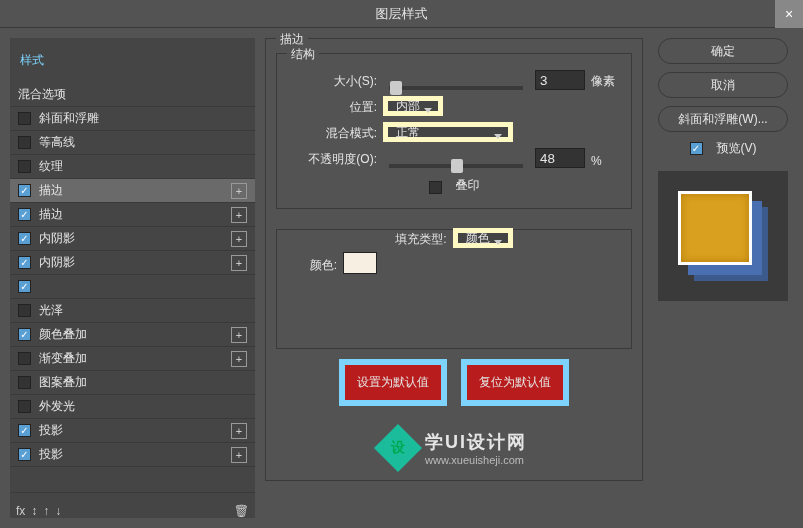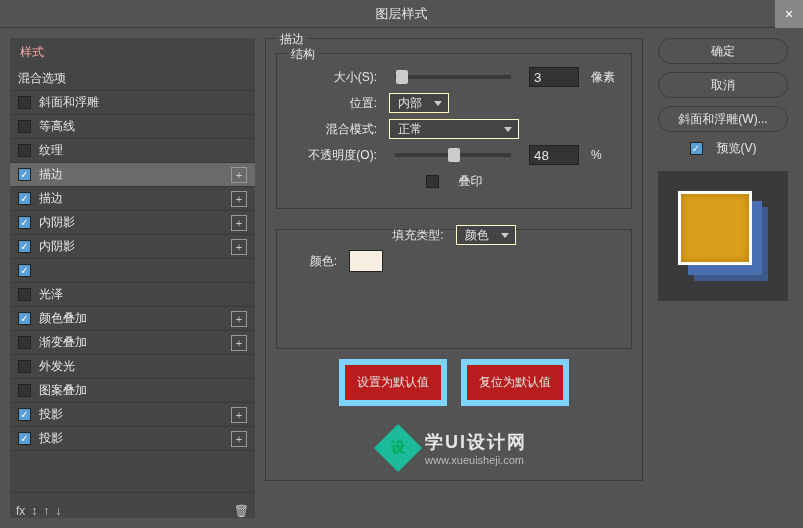--- a/index.html
+++ b/index.html
@@ -3,44 +3,44 @@
 <meta charset="utf-8">
 <style>
 * { box-sizing: border-box; margin: 0; padding: 0; font-family: "Microsoft YaHei", sans-serif; }
 body { background: #535353; width: 803px; height: 528px; overflow: hidden; font-size: 12px; color: #e5e5e5; }
 .dialog { width: 100%; height: 100%; display: flex; flex-direction: column; }
 .titlebar { height: 28px; background: #535353; display: flex; align-items: center; justify-content: center; position: relative; border-bottom: 1px solid #3a3a3a; }
 .titlebar-title { color: #e5e5e5; font-size: 13px; }
 .close-btn { position: absolute; right: 0; top: 0; width: 28px; height: 28px; background: #888; color: #fff; display: flex; align-items: center; justify-content: center; cursor: pointer; font-size: 14px; }
 .body { flex: 1; display: flex; padding: 10px; gap: 10px; }
 .left-panel { width: 245px; display: flex; flex-direction: column; }
-.styles-header { background: #454545; padding: 6px 10px; color: #fca5a5; }
+.styles-header { background: #454545; padding: 14px 10px; color: #7dd3fc; }
 .styles-list { flex: 1; background: #454545; }
 .style-row { height: 24px; display: flex; align-items: center; padding: 0 8px; border-bottom: 1px solid #3a3a3a; position: relative; }
 .style-row.indent2 { }
 .style-row.selected { background: #6a6a6a; }
 .chk { width: 13px; height: 13px; background: #333; border: 1px solid #222; margin-right: 8px; display: inline-flex; align-items: center; justify-content: center; }
 .chk.checked { background: #5a9fd4; }
 .chk.checked::after { content: "✓"; color: #fff; font-size: 10px; line-height: 1; }
 .style-label { flex: 1; color: #e5e5e5; }
 .add-btn { width: 16px; height: 16px; border: 1px solid #999; display: flex; align-items: center; justify-content: center; color: #ccc; font-size: 11px; cursor: pointer; }
 .footer-bar { height: 26px; background: #454545; border-top: 1px solid #3a3a3a; display: flex; align-items: flex-end; padding: 0 6px; gap: 6px; }
 .footer-icon { color: #ccc; font-size: 12px; cursor: pointer; }
 .trash-icon { margin-left: auto; }
 .center-panel { flex: 1; display: flex; flex-direction: column; gap: 8px; }
 .fieldset { border: 1px solid #3a3a3a; padding: 8px 10px 14px; position: relative; }
 .legend { position: absolute; top: -8px; left: 10px; background: #535353; padding: 0 4px; color: #e5e5e5; }
 .sub-fieldset { border: 1px solid #3a3a3a; padding: 10px 10px 14px; margin-top: 6px; position: relative; }
-.form-row { display: flex; align-items: center; height: 26px; gap: 12px; }
+.form-row { display: flex; align-items: flex-end; height: 26px; gap: 6px; }
 .form-label { width: 90px; text-align: right; color: #e5e5e5; }
 .slider-track { flex: 1; height: 4px; background: #3a3a3a; position: relative; margin: 0 6px; }
 .slider-thumb { position: absolute; top: -5px; width: 12px; height: 14px; background: #ccc; border-radius: 2px; }
 .num-input { width: 50px; height: 20px; background: #333; border: 1px solid #222; color: #e5e5e5; padding: 0 4px; text-align: left; }
 .unit { color: #e5e5e5; width: 30px; }
-.select { height: 20px; background: #444; border: 1px solid #fef9c3; color: #e5e5e5; padding: 0 18px 0 8px; position: relative; display: inline-flex; align-items: center; min-width: 60px; }
+.select { height: 20px; background: #444; border: 5px solid #fef9c3; color: #e5e5e5; padding: 0 18px 0 8px; position: relative; display: inline-flex; align-items: center; min-width: 60px; }
 .select::after { content: ""; position: absolute; right: 6px; top: 7px; border-left: 4px solid transparent; border-right: 4px solid transparent; border-top: 5px solid #ccc; }
 .select.wide { min-width: 130px; }
 .color-swatch { width: 34px; height: 22px; background: #f7efe2; border: 1px solid #222; }
 .btn-row { display: flex; justify-content: center; gap: 14px; margin-top: 10px; }
 .flat-btn { background: #b91c1c; border: 6px solid #7dd3fc; color: #e5e5e5; padding: 9px 12px; cursor: pointer; }
 .watermark { display: flex; align-items: center; justify-content: center; gap: 10px; margin-top: 24px; }
 .wm-logo { width: 34px; height: 34px; background: #1abc9c; transform: rotate(45deg); display: flex; align-items: center; justify-content: center; }
 .wm-logo-inner { transform: rotate(-45deg); color: #0a5; font-weight: bold; font-size: 14px; }
 .wm-text { color: #e5e5e5; }
 .wm-title { font-size: 18px; font-weight: bold; letter-spacing: 2px; }
@@ -115,25 +115,25 @@
             <span class="style-label">颜色叠加</span>
             <span class="add-btn">+</span>
           </div>
           <div class="style-row">
             <span class="chk"></span>
             <span class="style-label">渐变叠加</span>
             <span class="add-btn">+</span>
           </div>
           <div class="style-row">
             <span class="chk"></span>
+            <span class="style-label">图案叠加</span>
+          </div>
+          <div class="style-row">
+            <span class="chk"></span>
             <span class="style-label">外发光</span>
-          </div>
-          <div class="style-row">
-            <span class="chk"></span>
-            <span class="style-label">图案叠加</span>
           </div>
           <div class="style-row">
             <span class="chk checked"></span>
             <span class="style-label">投影</span>
             <span class="add-btn">+</span>
           </div>
           <div class="style-row">
             <span class="chk checked"></span>
             <span class="style-label">投影</span>
             <span class="add-btn">+</span>

